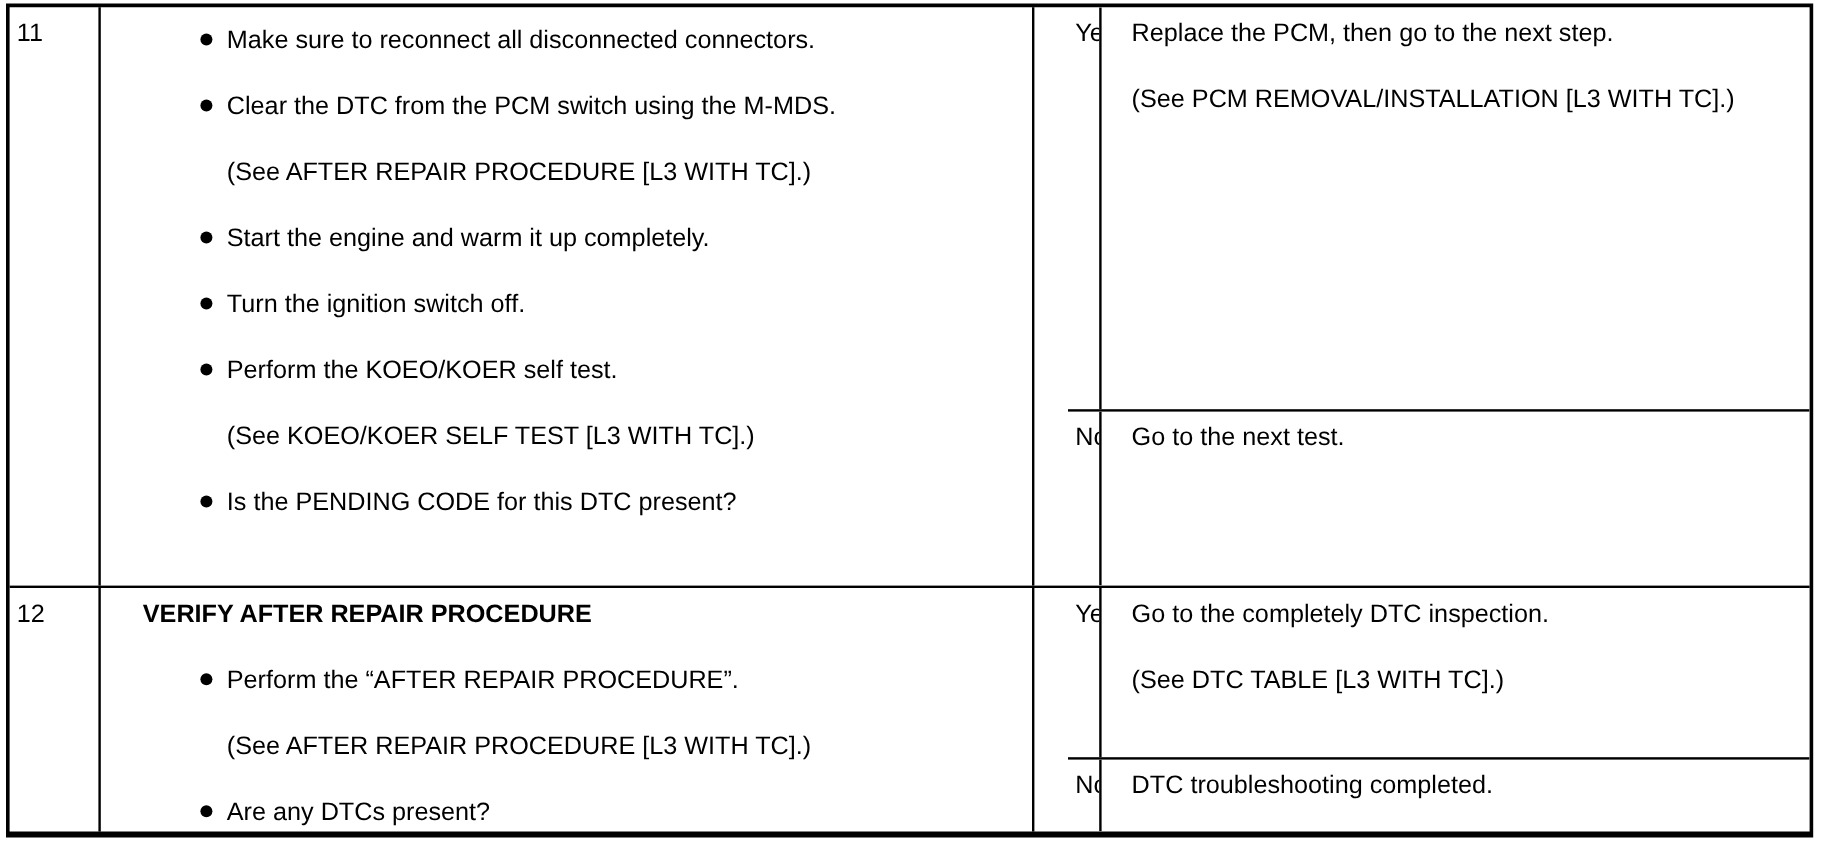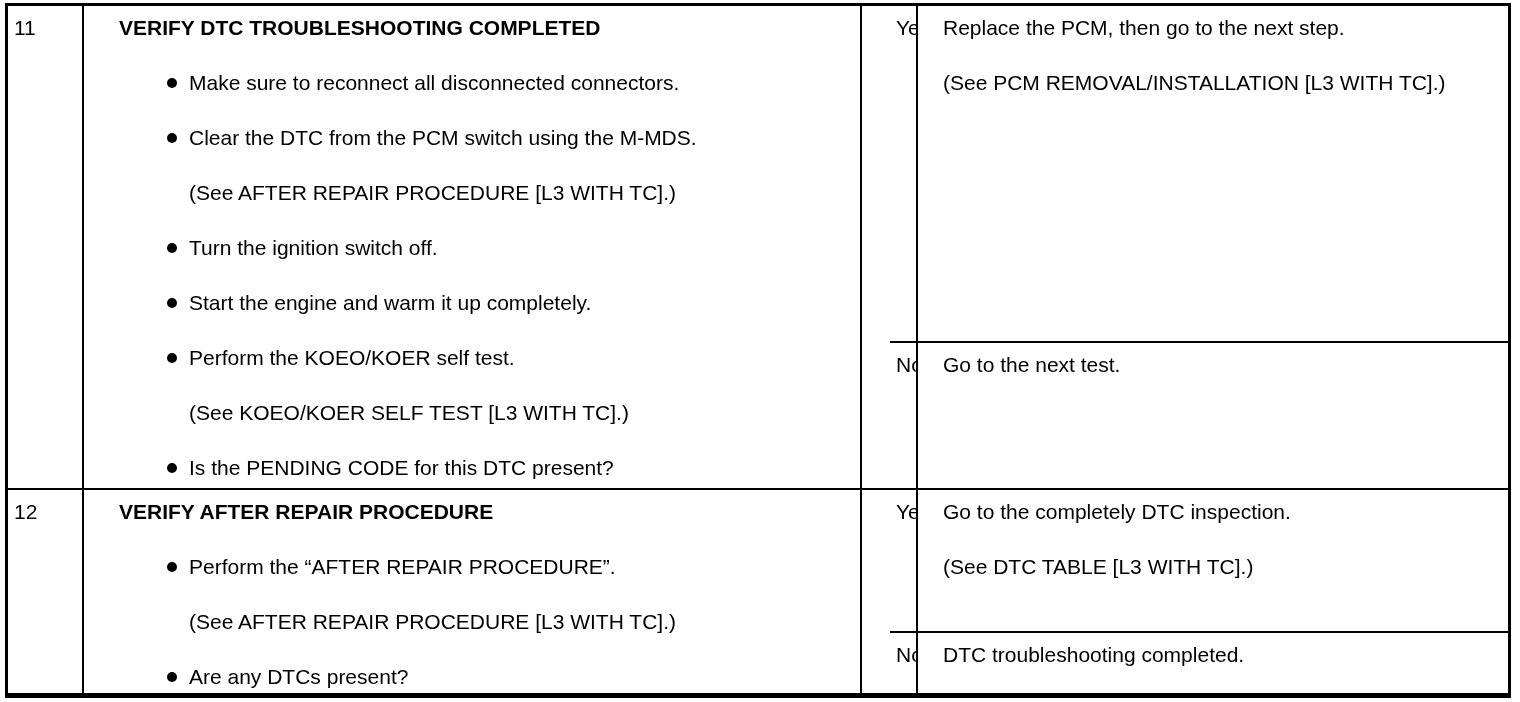--- a/index.html
+++ b/index.html
@@ -95,26 +95,25 @@
 </head>
 <body>
 
 <div class="tbl">
 
   <div class="row row11">
     <div class="cell step">
       <div class="line first">11</div>
     </div>
     <div class="cell desc">
-      <div class="line first title">VERIFY DTC TROUBLESHOOTING COMPLETED</div>
       <div class="line bullet"><span class="dot"></span><span>Make sure to reconnect all disconnected connectors.</span></div>
       <div class="line bullet"><span class="dot"></span><span>Clear the DTC from the PCM switch using the M-MDS.</span></div>
       <div class="line note">(See AFTER REPAIR PROCEDURE [L3 WITH TC].)</div>
+      <div class="line bullet"><span class="dot"></span><span>Start the engine and warm it up completely.</span></div>
       <div class="line bullet"><span class="dot"></span><span>Turn the ignition switch off.</span></div>
-      <div class="line bullet"><span class="dot"></span><span>Start the engine and warm it up completely.</span></div>
       <div class="line bullet"><span class="dot"></span><span>Perform the KOEO/KOER self test.</span></div>
       <div class="line note">(See KOEO/KOER SELF TEST [L3 WITH TC].)</div>
       <div class="line bullet"><span class="dot"></span><span>Is the PENDING CODE for this DTC present?</span></div>
     </div>
     <div class="cell results">
       <div class="subrow yes">
         <div class="flag">
           <div class="line first">Yes</div>
         </div>
         <div class="action">

